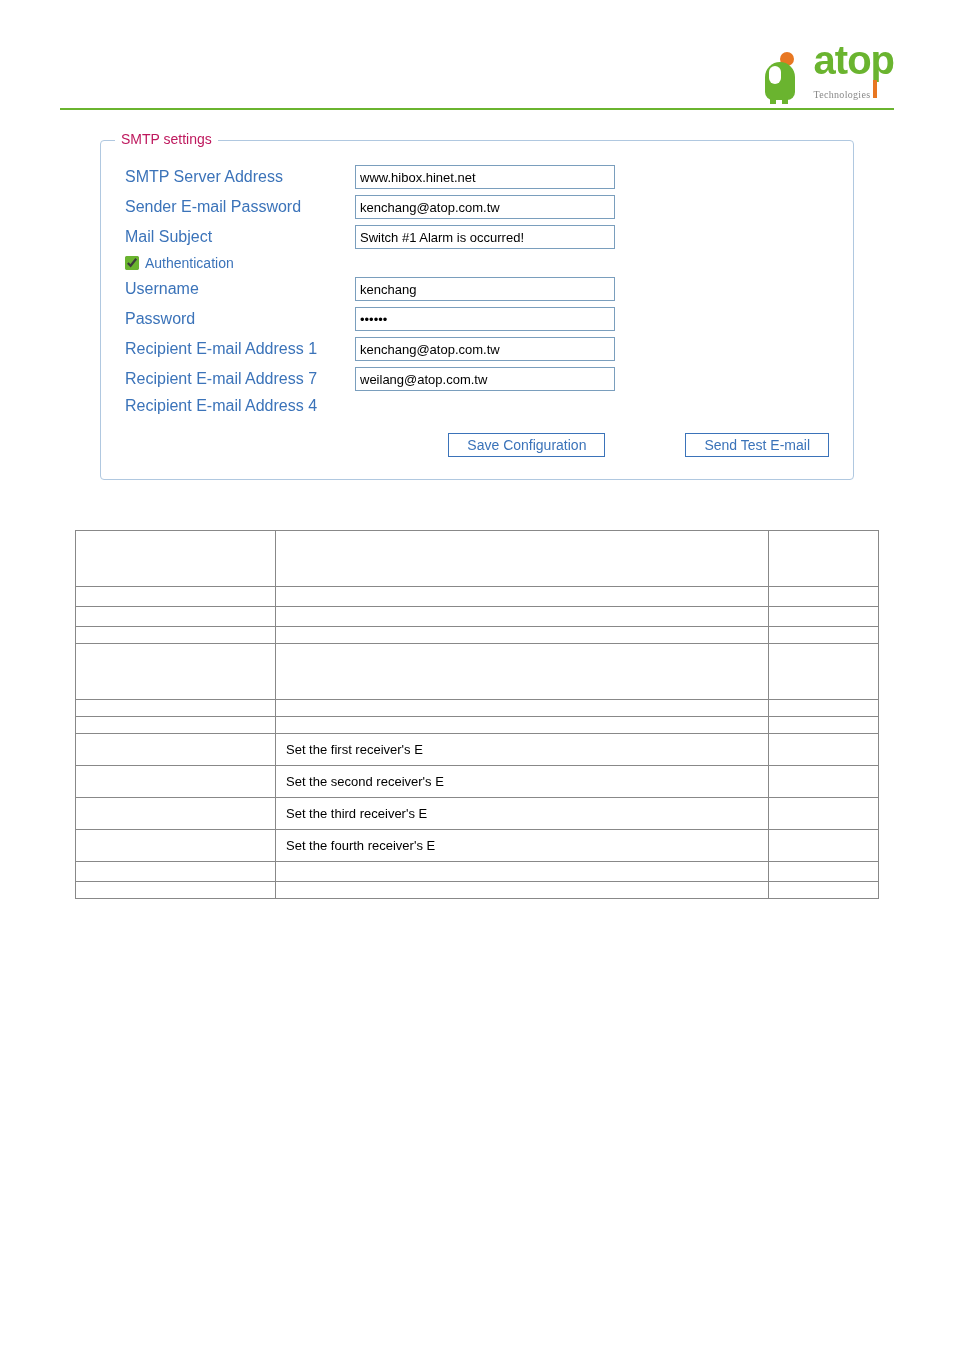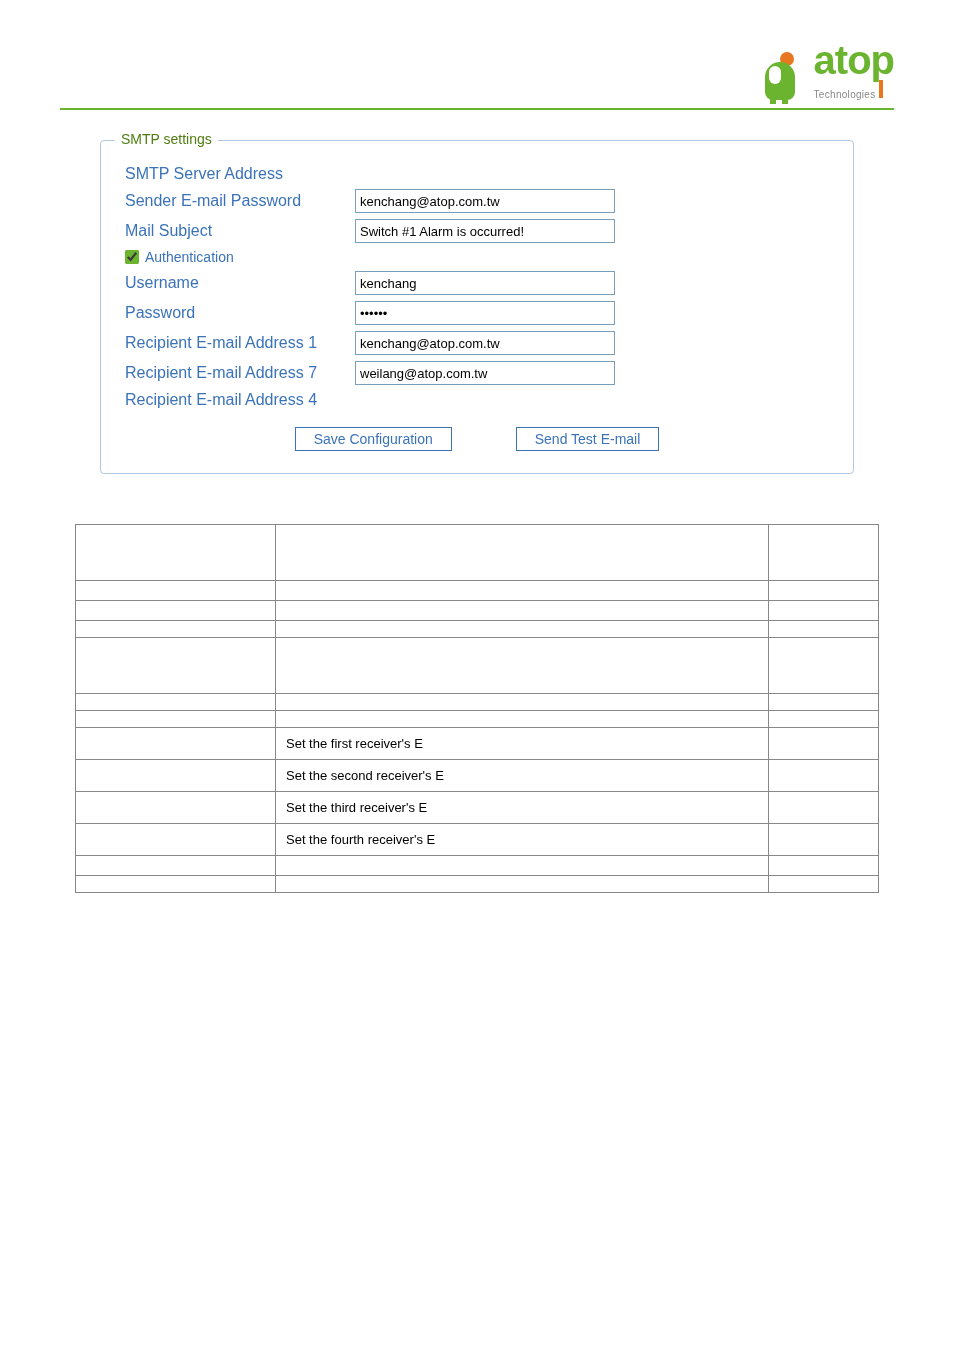--- a/index.html
+++ b/index.html
@@ -104,21 +104,21 @@
       padding: 18px 24px 22px 24px;
       position: relative;
       margin: 0 40px 50px 40px;
     }
     .legend {
       position: absolute;
       top: -10px;
       left: 14px;
       background: #fff;
       padding: 0 6px;
-      color: #4d7c0f;
+      color: #be185d;
       font-size: 14px;
     }
     .form-row {
       display: flex;
       align-items: center;
       margin: 6px 0;
     }
     .form-label {
       width: 230px;
       color: #3b73b9;
@@ -143,22 +143,22 @@
       height: 14px;
       accent-color: #6ab42f;
     }
     .check-label {
       color: #3b73b9;
       font-size: 14px;
       text-align: center;
     }
     .button-row {
       display: flex;
-      justify-content: center;
-      gap: 64px;
+      justify-content: flex-end;
+      gap: 80px;
       margin-top: 18px;
     }
     .btn {
       border: 1px solid #3b73b9;
       background: #fff;
       color: #3b73b9;
       font-size: 14px;
       padding: 3px 18px;
       cursor: pointer;
       font-family: Arial, sans-serif;
@@ -186,34 +186,35 @@
 <div class="logo-area">
   <div class="logo">
     <div class="logo-icon">
       <div class="logo-dot"></div>
       <div class="logo-body"></div>
       <div class="logo-leg1"></div>
       <div class="logo-leg2"></div>
     </div>
     <div class="logo-text">
       <div class="logo-word">atop</div>
-      <div style="display:flex;align-items:flex-end;">
+      <div style="display:flex;align-items:flex-end;font-family:Liberation Serif, serif;">
         <div class="logo-sub">Technologies</div>
         <div class="logo-bar"></div>
       </div>
     </div>
   </div>
 </div>
 <div class="hr-line"></div>
 
 <fieldset class="fieldset">
   <div class="legend">SMTP settings</div>
 
   <div class="form-row">
     <div class="form-label">SMTP Server Address</div>
+    <input class="form-input" type="text" value="www.hibox.hinet.net" style="">
   </div>
 
   <div class="form-row">
     <div class="form-label">Sender E-mail Password</div>
     <input class="form-input" type="text" value="kenchang@atop.com.tw" style="">
   </div>
 
   <div class="form-row">
     <div class="form-label">Mail Subject</div>
     <input class="form-input" type="text" value="Switch #1 Alarm is occurred!" style="">

